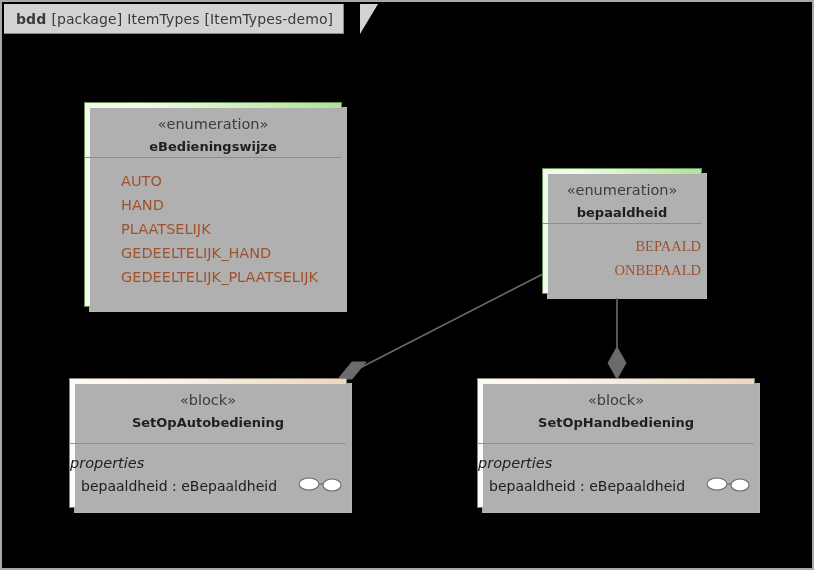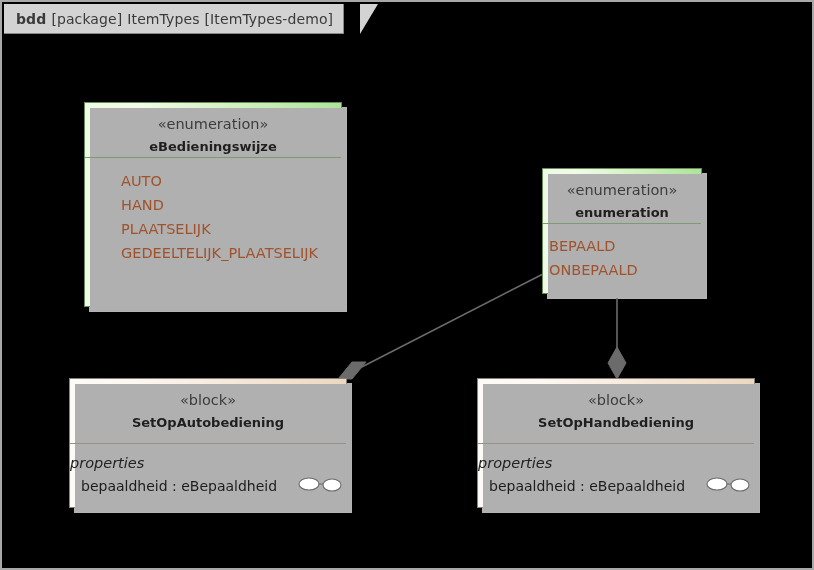--- a/index.html
+++ b/index.html
@@ -121,21 +121,21 @@
   .enum-body {
     padding: 11px 0 9px 0;
   }
   .enum-literal {
     font-size: 14.5px;
     line-height: 24px;
     color: #a0522d;
     padding-left: 36px;
     white-space: nowrap;
   }
-  .enum-literal.center { padding-left: 6px; text-align: left; }
+  .enum-literal.center { padding-left: 6px; text-align: right; font-family: Liberation Serif, serif; }
 
   .block-body {
     padding: 8px 0 10px 0;
     position: relative;
   }
   .compartment-label {
     font-style: italic;
     font-size: 14.5px;
     line-height: 22px;
     color: #222222;
@@ -198,29 +198,30 @@
   <div class="node enum" style="left:82px; top:100px; width:258px; height:205px;">
     <div class="node-head">
       <div class="stereotype">«enumeration»</div>
       <div class="node-title">eBedieningswijze</div>
     </div>
     <div class="divider"></div>
     <div class="enum-body">
       <div class="enum-literal">AUTO</div>
       <div class="enum-literal">HAND</div>
       <div class="enum-literal">PLAATSELIJK</div>
+      <div class="enum-literal">GEDEELTELIJK_HAND</div>
       <div class="enum-literal">GEDEELTELIJK_PLAATSELIJK</div>
     </div>
   </div>
 
   <div class="node-shadow" style="left:545px; top:171px; width:160px; height:126px;"></div>
   <div class="node enum" style="left:540px; top:166px; width:160px; height:126px;">
     <div class="node-head">
       <div class="stereotype">«enumeration»</div>
-      <div class="node-title">enumeration</div>
+      <div class="node-title">bepaaldheid</div>
     </div>
     <div class="divider"></div>
     <div class="enum-body" style="padding-top:10px;">
       <div class="enum-literal center">BEPAALD</div>
       <div class="enum-literal center">ONBEPAALD</div>
     </div>
   </div>
 
   <div class="node-shadow" style="left:72px; top:381px; width:278px; height:130px;"></div>
   <div class="node block" style="left:67px; top:376px; width:278px; height:130px;">

